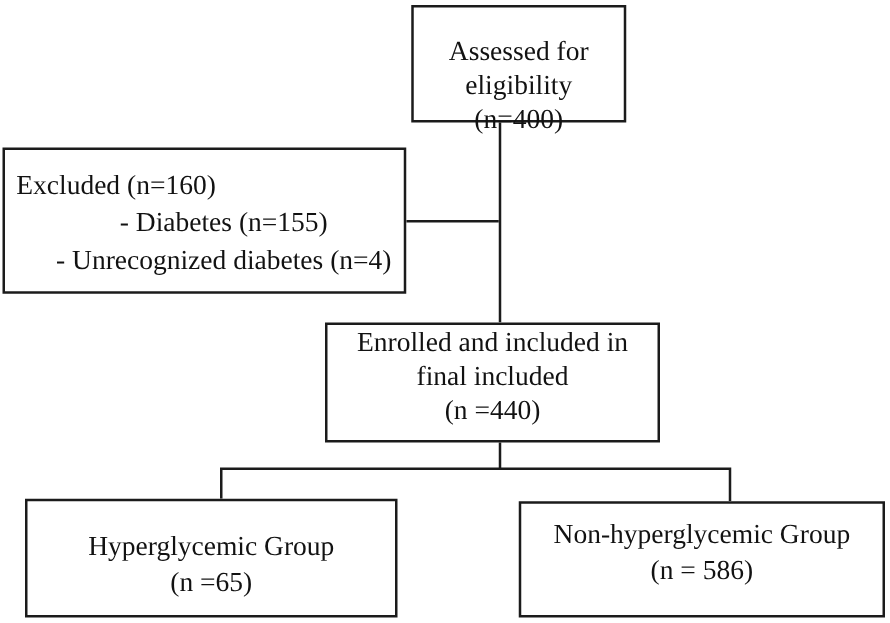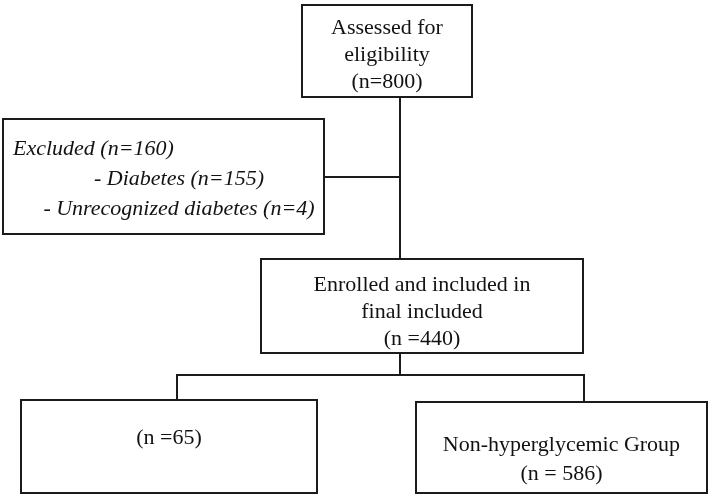--- a/index.html
+++ b/index.html
@@ -17,39 +17,39 @@
     box-sizing: border-box;
     border: 2px solid #1b1b1b;
     background: #ffffff;
     font-size: 22px;
   }
   .center { text-align: center; }
   .tl { white-space: pre; }
   .connector { position: absolute; background: #1b1b1b; }
 
   .box-assessed {
-    left: 301px; top: 4px; width: 172px; height: 94px;
-    padding-top: 7px; line-height: 27px;
+    left: 329px; top: 4px; width: 172px; height: 94px;
+    padding-top: 21px; line-height: 27px;
   }
   .box-excluded {
     left: 2px; top: 118px; width: 323px; height: 117px;
-    padding: 13px 4px 0 9px; line-height: 30px; font-style: italic;
+    padding: 13px 4px 0 9px; line-height: 30px;
   }
   .box-excluded .indent { padding-left: 26px; text-align: center; }
   .box-enrolled {
-    left: 260px; top: 258px; width: 324px; height: 96px;
-    padding-top: 10px; line-height: 27px;
+    left: 260px; top: 258px; width: 268px; height: 96px;
+    line-height: 27px;
   }
   .box-hyper {
     left: 20px; top: 399px; width: 298px; height: 95px;
     padding-top: 21px; line-height: 29px;
   }
   .box-nonhyper {
     left: 415px; top: 401px; width: 293px; height: 93px;
-    padding-top: 26px; line-height: 29px;
+    padding-top: 9px; line-height: 29px;
   }
 
   .v-assessed-enrolled { left: 399px; top: 97px;  width: 2px;  height: 161px; }
   .h-excluded-branch   { left: 325px; top: 176px; width: 74px; height: 2px; }
   .v-enrolled-stub     { left: 399px; top: 352px; width: 2px;  height: 24px; }
   .h-split-bar         { left: 176px; top: 374px; width: 409px; height: 2px; }
   .v-split-left        { left: 176px; top: 376px; width: 2px;  height: 23px; }
   .v-split-right       { left: 583px; top: 376px; width: 2px;  height: 25px; }
 </style>
 </head>
@@ -60,36 +60,37 @@
   <div class="connector v-assessed-enrolled"></div>
   <div class="connector h-excluded-branch"></div>
   <div class="connector v-enrolled-stub"></div>
   <div class="connector h-split-bar"></div>
   <div class="connector v-split-left"></div>
   <div class="connector v-split-right"></div>
 
   <div class="box box-assessed center">
     <div class="tl">Assessed for</div>
     <div class="tl">eligibility</div>
-    <div class="tl">(n=800)</div>
+    <div class="tl">(n=400)</div>
   </div>
 
   <div class="box box-excluded">
     <div class="tl">Excluded (n=160)</div>
     <div class="tl indent">- Diabetes (n=155)</div>
     <div class="tl indent">- Unrecognized diabetes (n=4)</div>
   </div>
 
   <div class="box box-enrolled center">
     <div class="tl">Enrolled and included in</div>
     <div class="tl">final included</div>
     <div class="tl">(n =440)</div>
   </div>
 
   <div class="box box-hyper center">
+    <div class="tl">Hyperglycemic Group</div>
     <div class="tl">(n =65)</div>
   </div>
 
   <div class="box box-nonhyper center">
     <div class="tl">Non-hyperglycemic Group</div>
     <div class="tl">(n = 586)</div>
   </div>
 
 </div>
 

